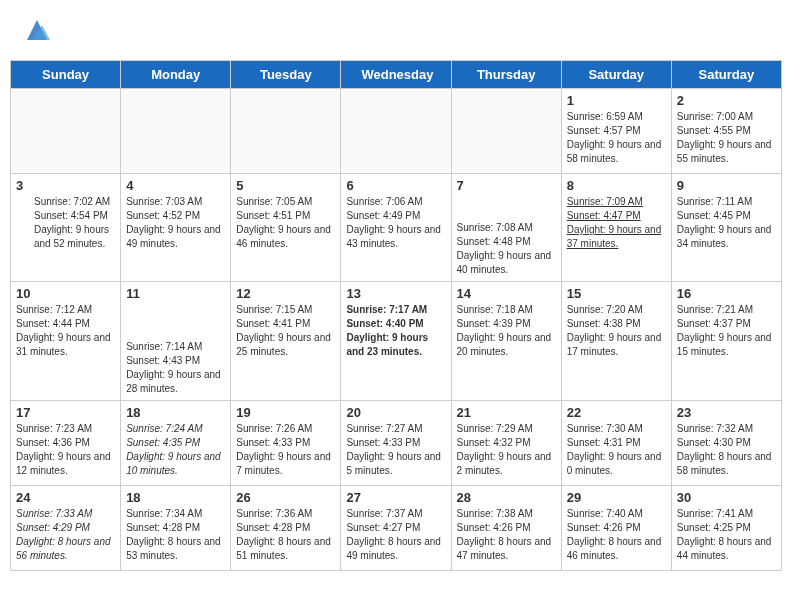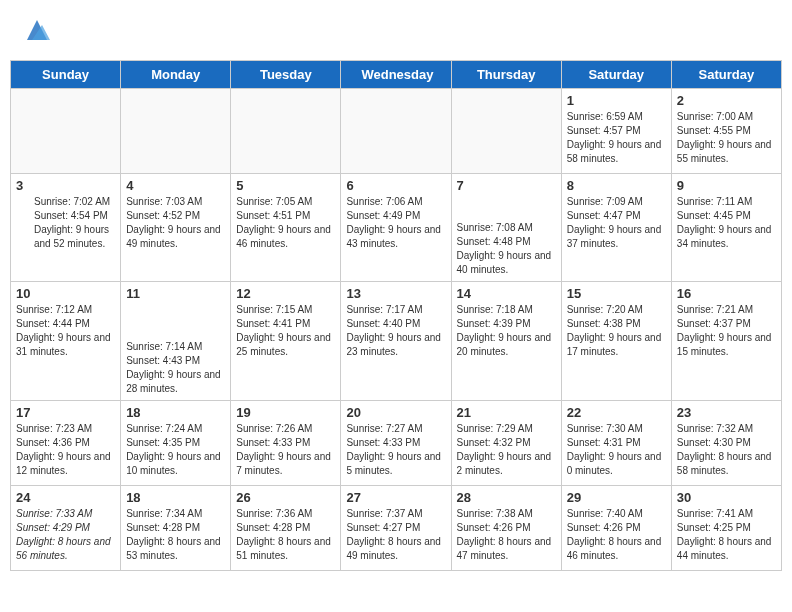--- a/index.html
+++ b/index.html
@@ -164,21 +164,21 @@
 Daylight: 9 hours and 43 minutes.</div>
         </td>
         <td>
           <div class="day-num">7</div>
           <div class="day-info" style="white-space: pre-line; margin-top: 28px;">Sunrise: 7:08 AM
 Sunset: 4:48 PM
 Daylight: 9 hours and 40 minutes.</div>
         </td>
         <td>
           <div class="day-num">8</div>
-          <div class="day-info" style="white-space: pre-line;">Sunrise: 7:09 AM
+          <div class="day-info" style="white-space: pre-line; text-decoration: underline;">Sunrise: 7:09 AM
 Sunset: 4:47 PM
 Daylight: 9 hours and 37 minutes.</div>
         </td>
         <td>
           <div class="day-num">9</div>
           <div class="day-info" style="white-space: pre-line;">Sunrise: 7:11 AM
 Sunset: 4:45 PM
 Daylight: 9 hours and 34 minutes.</div>
         </td>
       </tr>
@@ -196,21 +196,21 @@
 Daylight: 9 hours and 28 minutes.</div>
         </td>
         <td>
           <div class="day-num">12</div>
           <div class="day-info" style="white-space: pre-line;">Sunrise: 7:15 AM
 Sunset: 4:41 PM
 Daylight: 9 hours and 25 minutes.</div>
         </td>
         <td>
           <div class="day-num">13</div>
-          <div class="day-info" style="white-space: pre-line;">Sunrise: 7:17 AM
+          <div class="day-info" style="white-space: pre-line; font-weight: bold;">Sunrise: 7:17 AM
 Sunset: 4:40 PM
 Daylight: 9 hours and 23 minutes.</div>
         </td>
         <td>
           <div class="day-num">14</div>
           <div class="day-info" style="white-space: pre-line;">Sunrise: 7:18 AM
 Sunset: 4:39 PM
 Daylight: 9 hours and 20 minutes.</div>
         </td>
         <td>
@@ -228,21 +228,21 @@
       </tr>
       <tr>
         <td>
           <div class="day-num">17</div>
           <div class="day-info" style="white-space: pre-line;">Sunrise: 7:23 AM
 Sunset: 4:36 PM
 Daylight: 9 hours and 12 minutes.</div>
         </td>
         <td>
           <div class="day-num">18</div>
-          <div class="day-info" style="white-space: pre-line;">Sunrise: 7:24 AM
+          <div class="day-info" style="white-space: pre-line; font-style: italic;">Sunrise: 7:24 AM
 Sunset: 4:35 PM
 Daylight: 9 hours and 10 minutes.</div>
         </td>
         <td>
           <div class="day-num">19</div>
           <div class="day-info" style="white-space: pre-line;">Sunrise: 7:26 AM
 Sunset: 4:33 PM
 Daylight: 9 hours and 7 minutes.</div>
         </td>
         <td>

